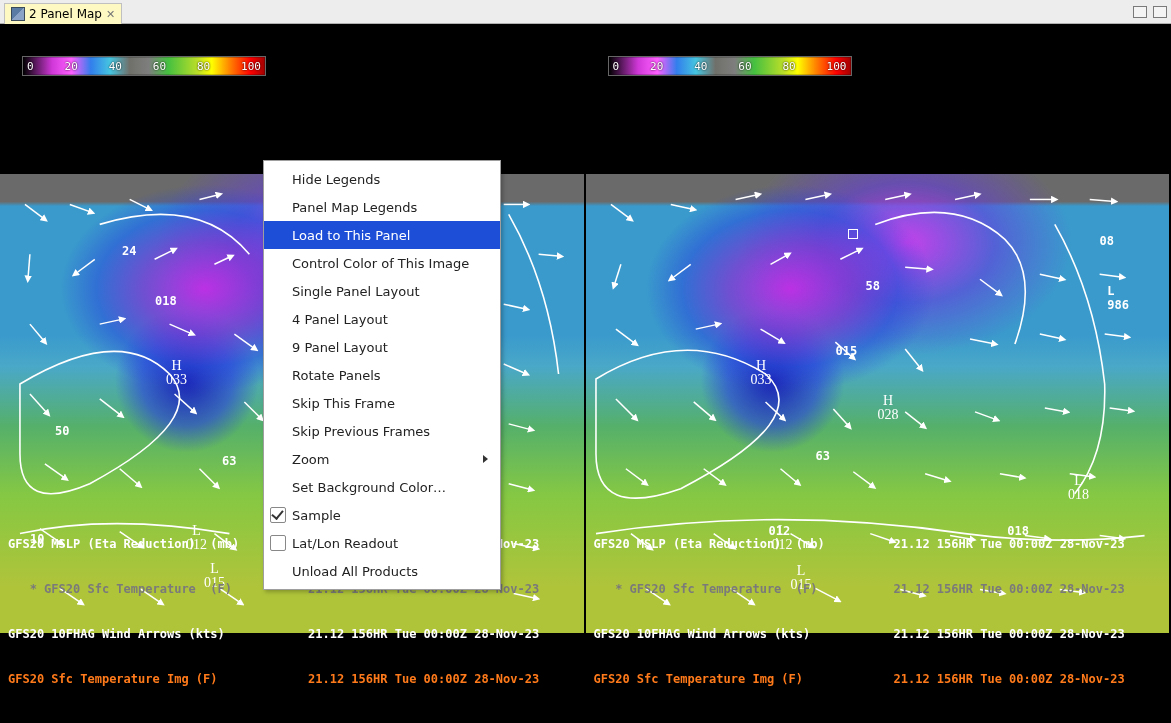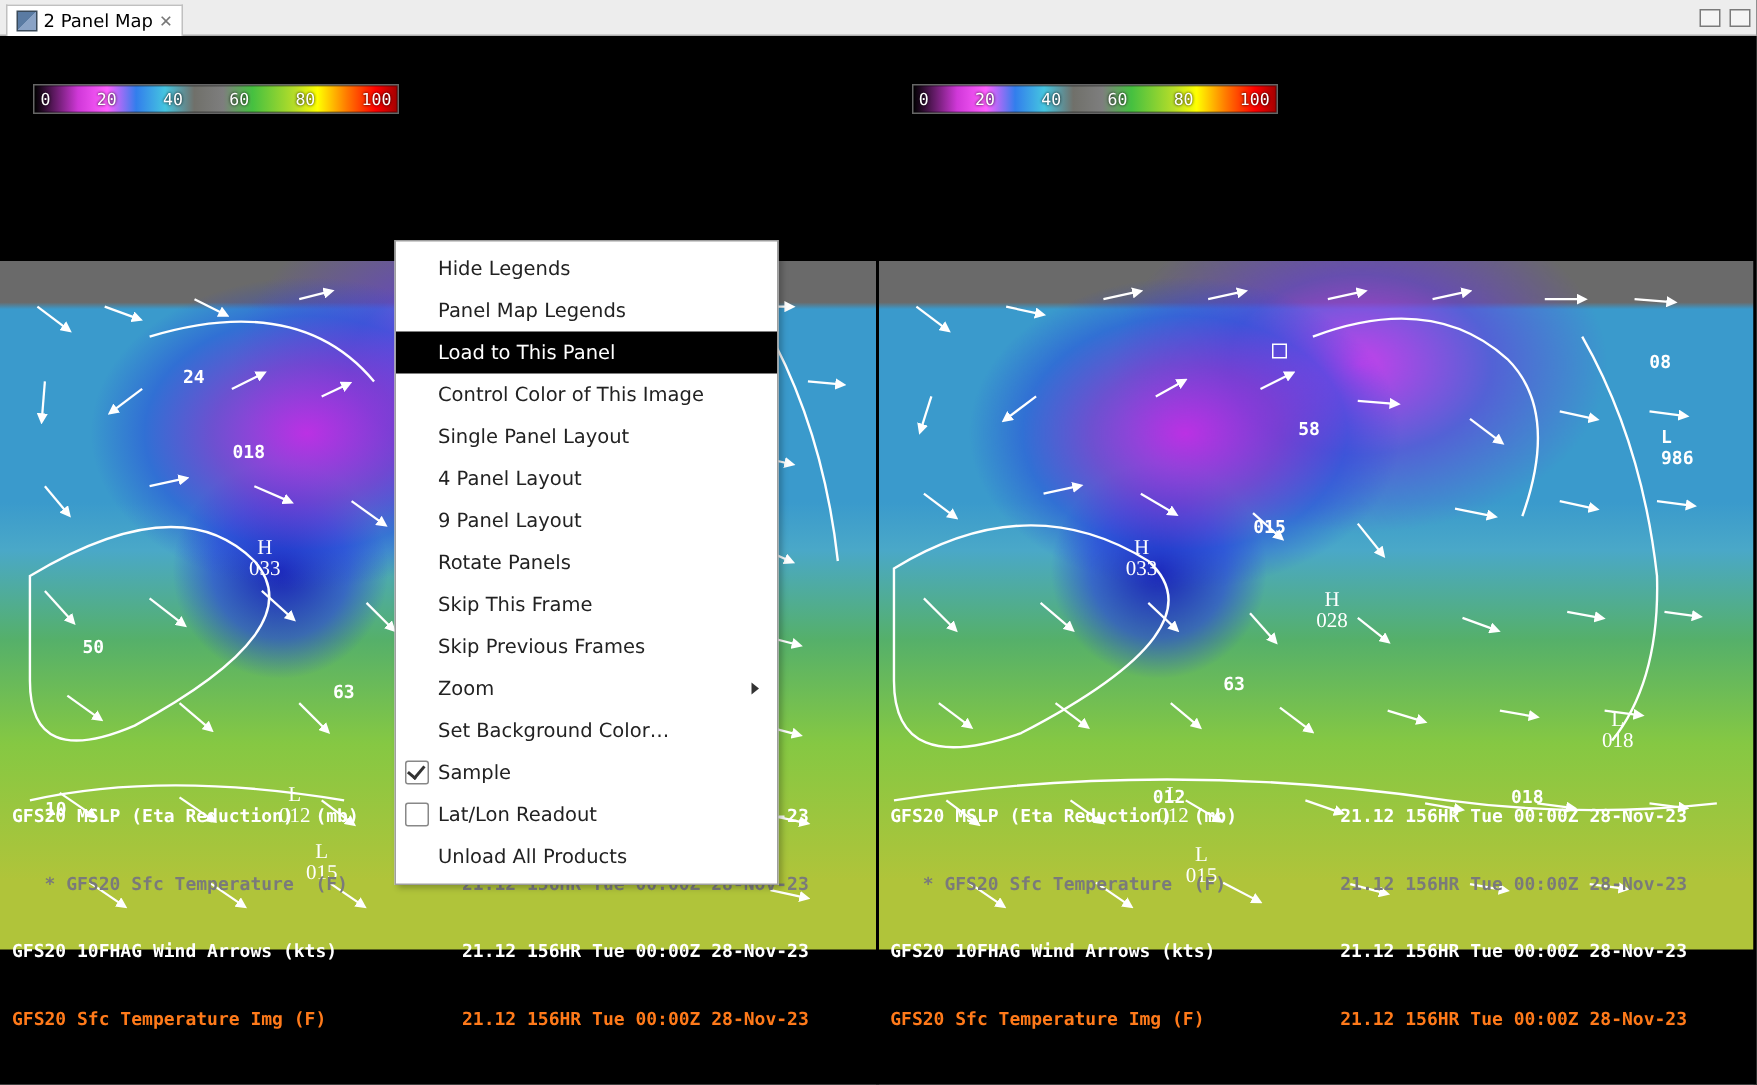--- a/index.html
+++ b/index.html
@@ -18,21 +18,21 @@
     display: flex;
     align-items: center;
     padding: 0 4px;
     font-size: 12px;
     position: relative;
   }
   .tab {
     display: flex;
     align-items: center;
     gap: 4px;
-    background: #ffffff;
+    background: #fef9c3;
     border: 1px solid #c0c0c0;
     border-bottom: none;
     padding: 2px 6px;
     height: 22px;
     position: relative;
     top: 2px;
   }
   .tab-icon {
     width: 14px;
     height: 14px;
@@ -149,39 +149,39 @@
     padding: 0 4px;
     box-shadow: inset 0 0 0 1px rgba(0,0,0,0.2);
   }
   .colorbar span { text-shadow: 0 0 2px #000; }
 
   
   .ctx {
     position: absolute;
     left: 263px;
     top: 136px;
-    width: 256px;
+    width: 238px;
     background: #ffffff;
     border: 1px solid #9e9e9e;
     box-shadow: 2px 2px 4px rgba(0,0,0,0.25);
     font-size: 13px;
     color: #222;
     padding: 4px 0;
     z-index: 50;
   }
   .ctx-item {
     display: flex;
     align-items: center;
     height: 28px;
     padding: 0 12px 0 28px;
     position: relative;
     cursor: default;
   }
   .ctx-item.highlight {
-    background: #000000;
+    background: #1d4ed8;
     color: #fff;
     align-items: center;
   }
   .ctx-check {
     position: absolute;
     left: 6px;
     width: 16px;
     height: 16px;
     border: 1px solid #888;
     border-radius: 2px;

